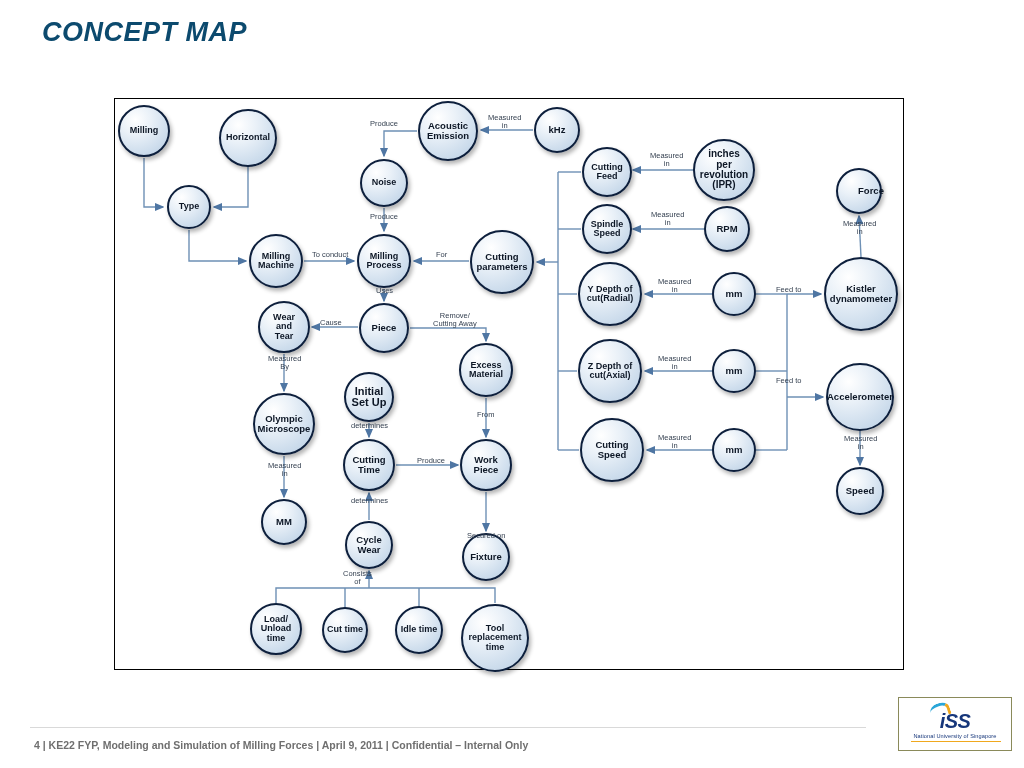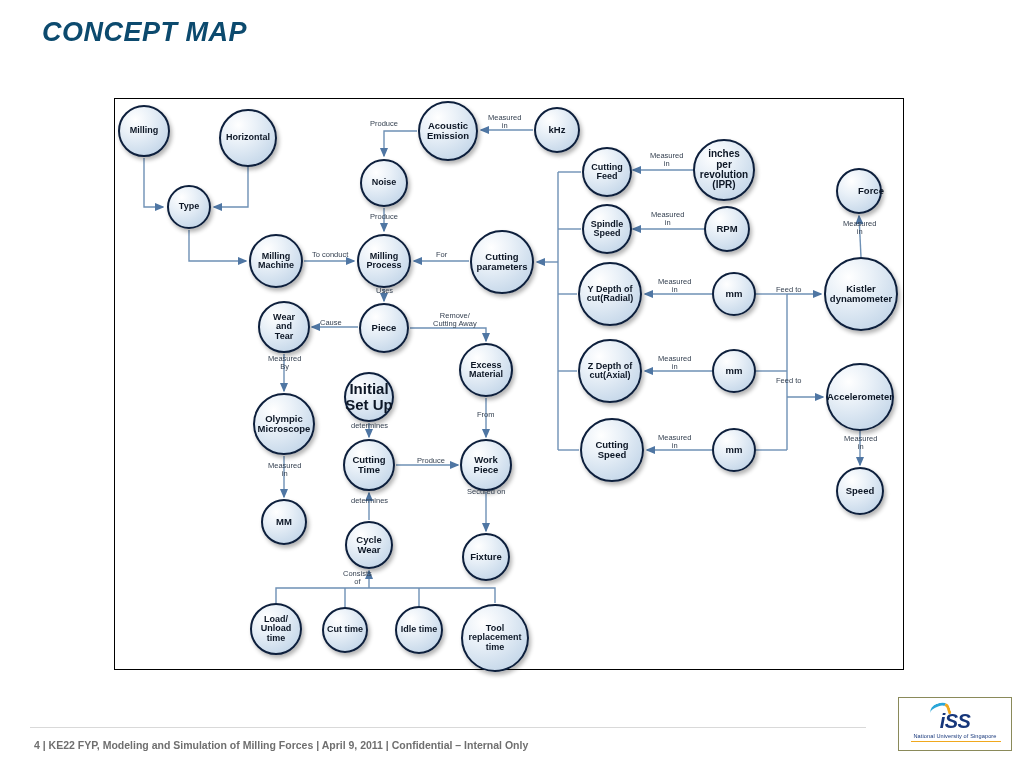--- a/index.html
+++ b/index.html
@@ -239,21 +239,21 @@
       <span style="white-space: pre;">Excess
 Material</span>
     </div>
     <div class="node" style="left: 460px; top: 439px; width: 52px; height: 52px; font-size: 9.5px;">
       <span style="white-space: pre;">Work
 Piece</span>
     </div>
     <div class="node" style="left: 462px; top: 533px; width: 48px; height: 48px; font-size: 9.5px;">
       <span style="white-space: pre;">Fixture</span>
     </div>
-    <div class="node" style="left: 344px; top: 372px; width: 50px; height: 50px; font-size: 15px;">
+    <div class="node" style="left: 344px; top: 372px; width: 50px; height: 50px; font-size: 11px;">
       <span style="white-space: pre;">Initial
 Set Up</span>
     </div>
     <div class="node" style="left: 343px; top: 439px; width: 52px; height: 52px; font-size: 9.5px;">
       <span style="white-space: pre;">Cutting
 Time</span>
     </div>
     <div class="node" style="left: 345px; top: 521px; width: 48px; height: 48px; font-size: 9.5px;">
       <span style="white-space: pre;">Cycle
 Wear</span>
@@ -287,21 +287,21 @@
     <div class="lbl" style="left: 433px; top: 312px;">Remove/
 Cutting Away</div>
     <div class="lbl" style="left: 268px; top: 355px;">Measured
 By</div>
     <div class="lbl" style="left: 268px; top: 462px;">Measured
 in</div>
     <div class="lbl" style="left: 477px; top: 411px;">From</div>
     <div class="lbl" style="left: 351px; top: 422px;">determines</div>
     <div class="lbl" style="left: 417px; top: 457px;">Produce</div>
     <div class="lbl" style="left: 351px; top: 497px;">determines</div>
-    <div class="lbl" style="left: 467px; top: 488px; text-align: right;">Secured on</div>
+    <div class="lbl" style="left: 467px; top: 532px; text-align: right;">Secured on</div>
     <div class="lbl" style="left: 343px; top: 570px;">Consists
 of</div>
     <div class="lbl" style="left: 650px; top: 152px;">Measured
 in</div>
     <div class="lbl" style="left: 651px; top: 211px;">Measured
 in</div>
     <div class="lbl" style="left: 658px; top: 278px;">Measured
 in</div>
     <div class="lbl" style="left: 658px; top: 355px;">Measured
 in</div>

